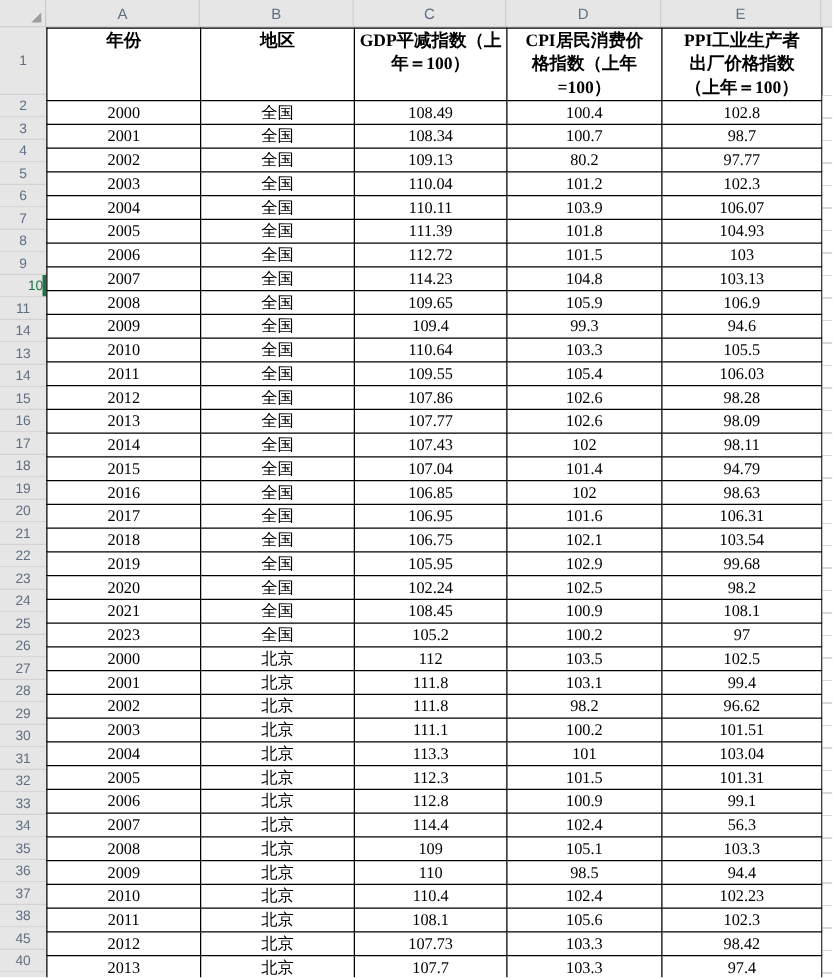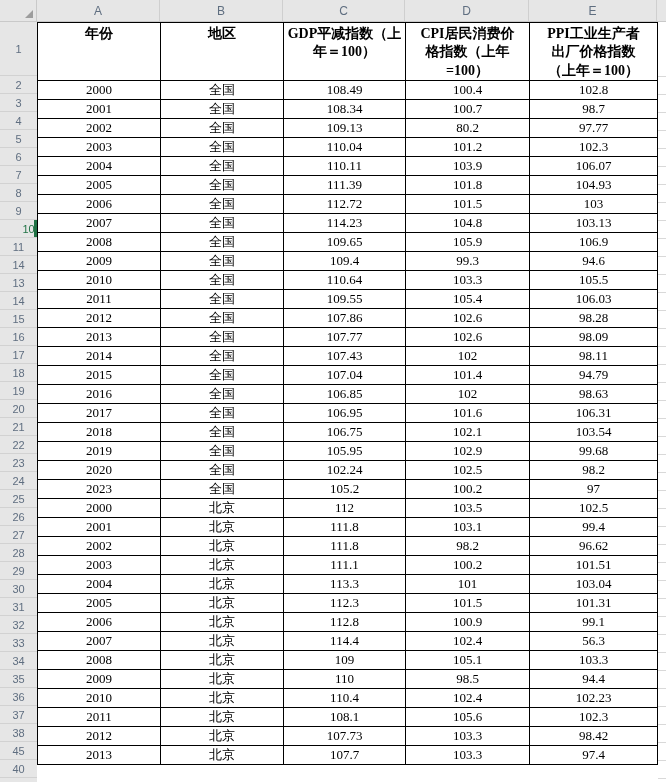--- a/index.html
+++ b/index.html
@@ -338,20 +338,27 @@
     <td>99.68</td>
   </tr>
           <tr>
     <td>2020</td>
     <td>全国</td>
     <td>102.24</td>
     <td>102.5</td>
     <td>98.2</td>
   </tr>
           <tr>
+    <td>2021</td>
+    <td>全国</td>
+    <td>108.45</td>
+    <td>100.9</td>
+    <td>108.1</td>
+  </tr>
+          <tr>
     <td>2023</td>
     <td>全国</td>
     <td>105.2</td>
     <td>100.2</td>
     <td>97</td>
   </tr>
           <tr>
     <td>2000</td>
     <td>北京</td>
     <td>112</td>

